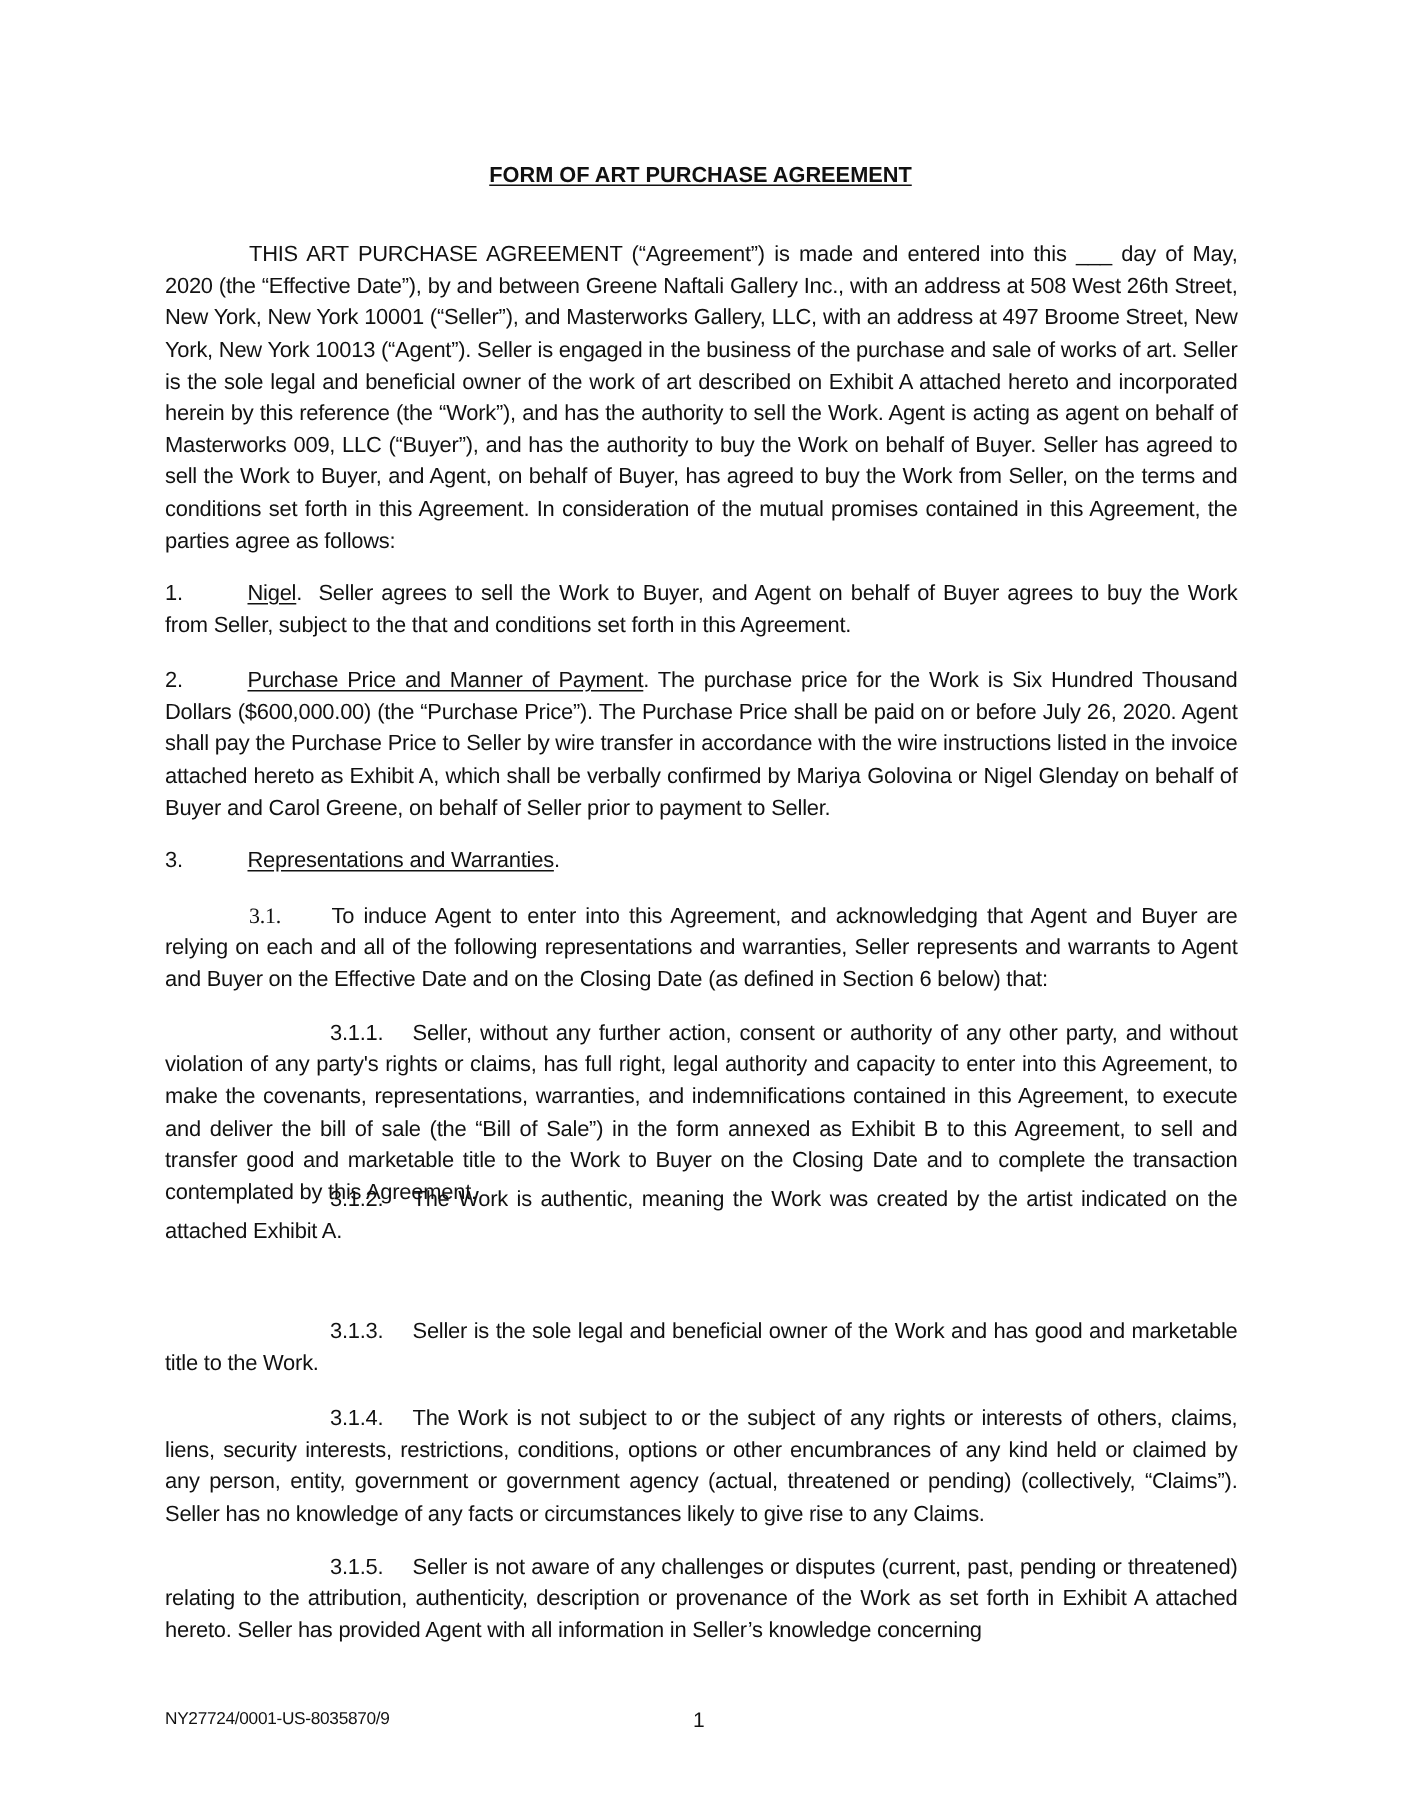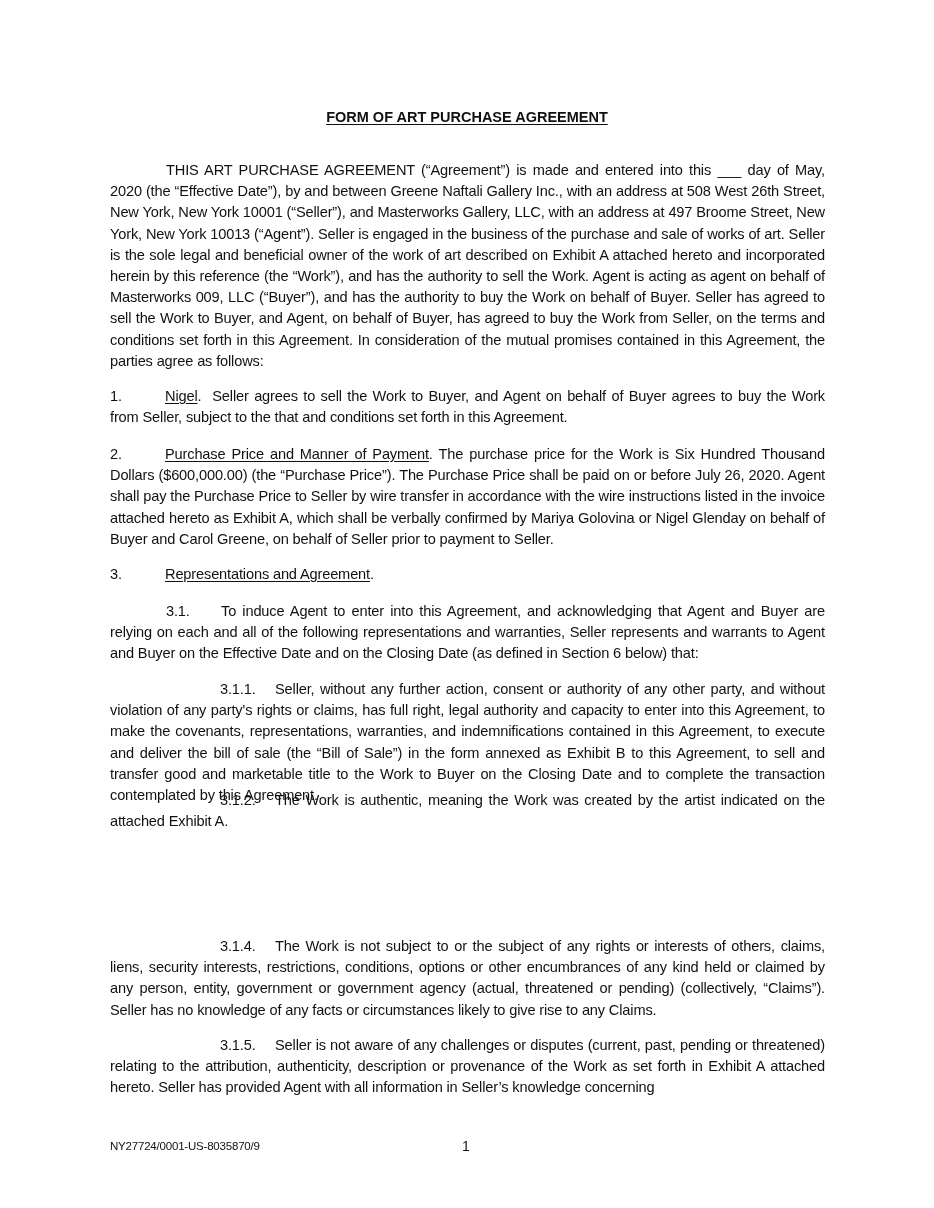--- a/index.html
+++ b/index.html
@@ -40,21 +40,21 @@
       left: 110px;
       width: 715px;
       font-size: 14.6px;
       line-height: 21.2px;
       text-align: justify;
       letter-spacing: -0.15px;
     }
     .indent1 { text-indent: 56px; }
     .u { text-decoration: underline; text-underline-offset: 2px; }
     .num { display: inline-block; width: 55px; text-indent: 0; }
-    .num-sub { display: inline-block; width: 55px; }
+    .num-sub { display: inline-block; width: 55px; font-family: Liberation Serif, serif; }
     .num-subsub { display: inline-block; width: 55px; }
     .footer-id {
       position: absolute;
       left: 110px;
       top: 1140px;
       font-size: 11.5px;
       letter-spacing: -0.2px;
     }
     .page-num {
       position: absolute;
@@ -69,28 +69,29 @@
 <div class="page">
 
   <div class="title">FORM OF ART PURCHASE AGREEMENT</div>
 
   <p class="block indent1" style="top:160px; margin:0;">THIS ART PURCHASE AGREEMENT (“Agreement”) is made and entered into this ___ day of May, 2020 (the “Effective Date”), by and between Greene Naftali Gallery Inc., with an address at 508 West 26th Street, New York, New York 10001 (“Seller”), and Masterworks Gallery, LLC, with an address at 497 Broome Street, New York, New York 10013 (“Agent”). Seller is engaged in the business of the purchase and sale of works of art. Seller is the sole legal and beneficial owner of the work of art described on Exhibit A attached hereto and incorporated herein by this reference (the “Work”), and has the authority to sell the Work. Agent is acting as agent on behalf of Masterworks 009, LLC (“Buyer”), and has the authority to buy the Work on behalf of Buyer. Seller has agreed to sell the Work to Buyer, and Agent, on behalf of Buyer, has agreed to buy the Work from Seller, on the terms and conditions set forth in this Agreement. In consideration of the mutual promises contained in this Agreement, the parties agree as follows:</p>
 
   <p class="block" style="top:386px; margin:0;"><span class="num">1.</span><span class="u">Nigel</span><span>.</span><span style="white-space:pre-wrap;">  Seller agrees to sell the Work to Buyer, and Agent on behalf of Buyer agrees to buy the Work from Seller, subject to the that and conditions set forth in this Agreement.</span></p>
 
   <p class="block" style="top:444px; margin:0;"><span class="num">2.</span><span class="u">Purchase Price and Manner of Payment</span><span>.</span><span> The purchase price for the Work is Six Hundred Thousand Dollars ($600,000.00) (the “Purchase Price”). The Purchase Price shall be paid on or before July 26, 2020. Agent shall pay the Purchase Price to Seller by wire transfer in accordance with the wire instructions listed in the invoice attached hereto as Exhibit A, which shall be verbally confirmed by Mariya Golovina or Nigel Glenday on behalf of Buyer and Carol Greene, on behalf of Seller prior to payment to Seller.</span></p>
 
-  <p class="block" style="top:564px; margin:0;"><span class="num">3.</span><span class="u">Representations and Agreement</span><span>.</span></p>
+  <p class="block" style="top:564px; margin:0;"><span class="num">3.</span><span class="u">Representations and Warranties</span><span>.</span></p>
 
   <p class="block" style="top:601px; margin:0; text-indent:56px;"><span class="num-sub" style="text-indent:0;">3.1.</span><span>To induce Agent to enter into this Agreement, and acknowledging that Agent and Buyer are relying on each and all of the following representations and warranties, Seller represents and warrants to Agent and Buyer on the Effective Date and on the Closing Date (as defined in Section 6 below) that:</span></p>
 
   <p class="block" style="top:679px; margin:0; text-indent:110px;"><span class="num-subsub" style="text-indent:0;">3.1.1.</span><span>Seller, without any further action, consent or authority of any other party, and without violation of any party's rights or claims, has full right, legal authority and capacity to enter into this Agreement, to make the covenants, representations, warranties, and indemnifications contained in this Agreement, to execute and deliver the bill of sale (the “Bill of Sale”) in the form annexed as Exhibit B to this Agreement, to sell and transfer good and marketable title to the Work to Buyer on the Closing Date and to complete the transaction contemplated by this Agreement.</span></p>
 
   <p class="block" style="top:790px; margin:0; text-indent:110px;"><span class="num-subsub" style="text-indent:0;">3.1.2.</span><span>The Work is authentic, meaning the Work was created by the artist indicated on the attached Exhibit A.</span></p>
 
+  <p class="block" style="top:878px; margin:0; text-indent:110px;"><span class="num-subsub" style="text-indent:0;">3.1.3.</span><span>Seller is the sole legal and beneficial owner of the Work and has good and marketable title to the Work.</span></p>
 
   <p class="block" style="top:936px; margin:0; text-indent:110px;"><span class="num-subsub" style="text-indent:0;">3.1.4.</span><span>The Work is not subject to or the subject of any rights or interests of others, claims, liens, security interests, restrictions, conditions, options or other encumbrances of any kind held or claimed by any person, entity, government or government agency (actual, threatened or pending) (collectively, “Claims”). Seller has no knowledge of any facts or circumstances likely to give rise to any Claims.</span></p>
 
   <p class="block" style="top:1035px; margin:0; text-indent:110px;"><span class="num-subsub" style="text-indent:0;">3.1.5.</span><span>Seller is not aware of any challenges or disputes (current, past, pending or threatened) relating to the attribution, authenticity, description or provenance of the Work as set forth in Exhibit A attached hereto. Seller has provided Agent with all information in Seller’s knowledge concerning</span></p>
 
   <div class="footer-id">NY27724/0001-US-8035870/9</div>
   <div class="page-num">1</div>
 
 </div>
 

